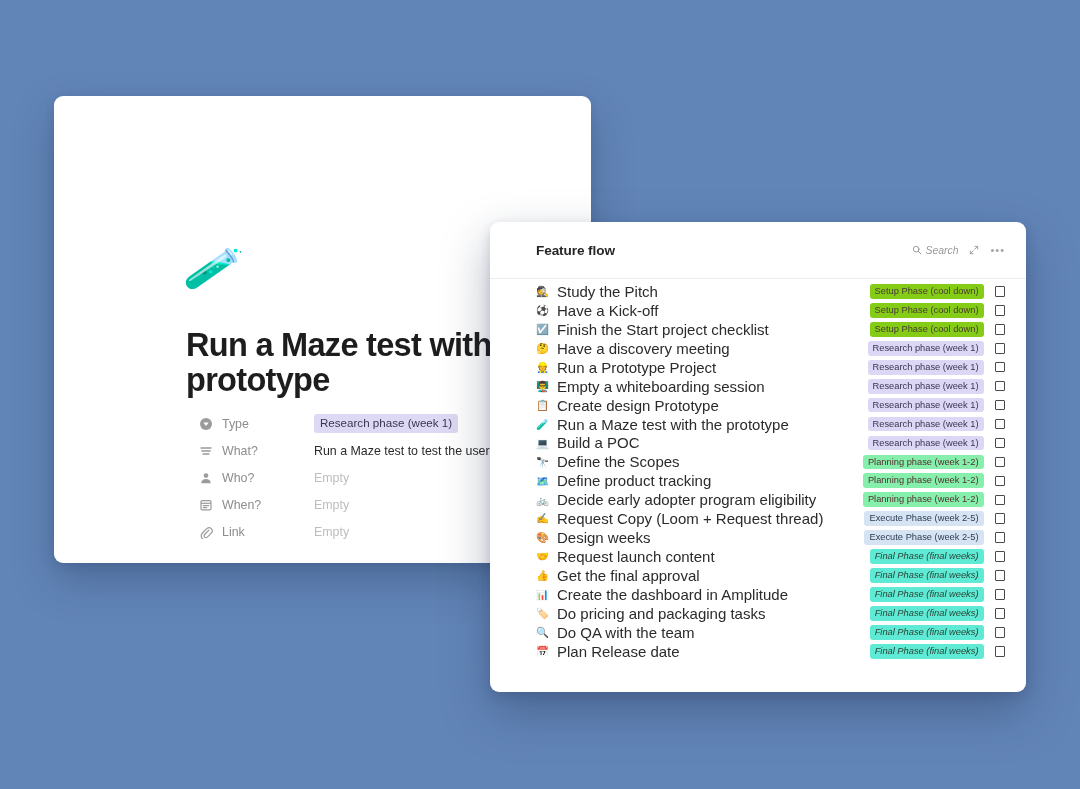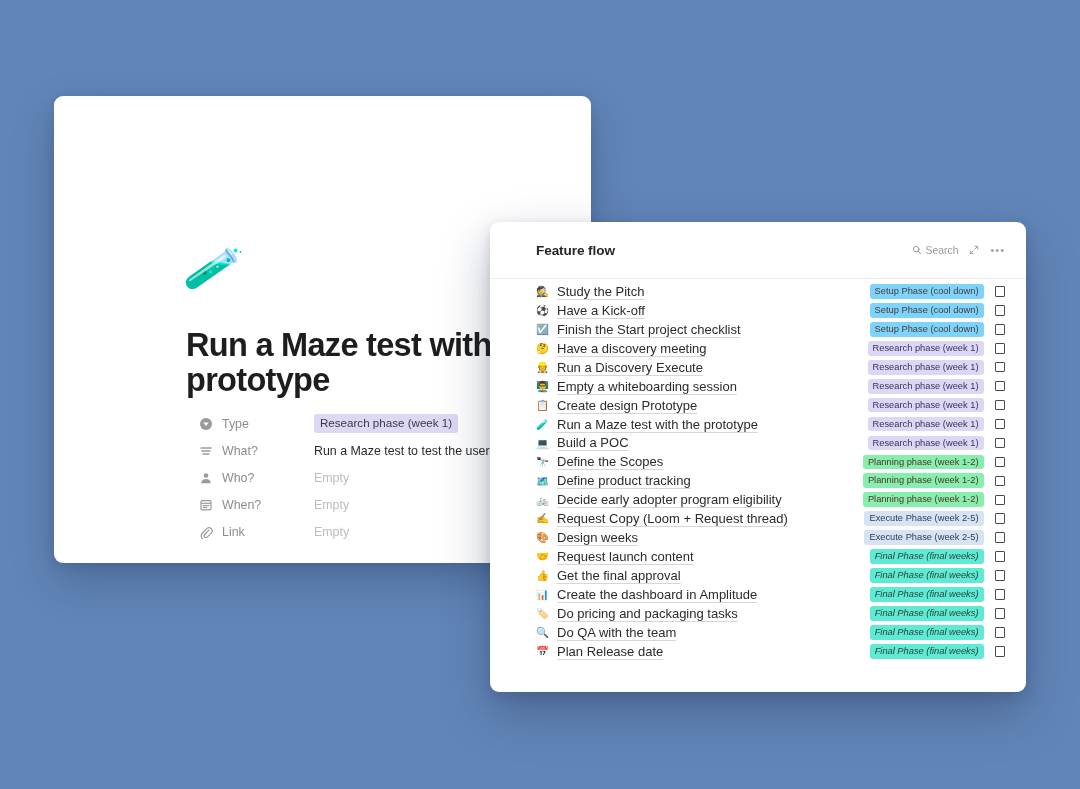--- a/index.html
+++ b/index.html
@@ -142,20 +142,21 @@
     align-items: center;
     gap: 11px;
     color: #a2a2a2;
   }
   .flow-search {
     display: flex;
     align-items: flex-start;
     gap: 4px;
     font-size: 10.4px;
     color: #9a9a9a;
+    font-style: italic;
   }
   .flow-search svg { display: block; }
   .ico-btn {
     display: flex;
     align-items: center;
     justify-content: center;
     color: #a2a2a2;
   }
   .ico-btn svg { display: block; }
   .dots { letter-spacing: 1px; font-size: 11px; color: #a2a2a2; line-height: 6px; }
@@ -181,43 +182,42 @@
   .row-emoji {
     width: 14px;
     flex: 0 0 14px;
     margin-right: 7px;
     font-size: 10.5px;
     line-height: 1;
     text-align: center;
     user-select: none;
   }
   .row-title {
-    font-size: 13px;
+    font-size: 15px;
     color: #2b2b2b;
     white-space: nowrap;
-    text-decoration: underline;
     text-decoration-color: #d6d6d4;
     text-underline-offset: 2.5px;
     text-decoration-thickness: 1px;
   }
   .row-right {
     margin-left: auto;
     display: flex;
     align-items: center;
     gap: 11px;
   }
   .row-tag {
     font-size: 9.3px;
     padding: 2px 5px 2.5px;
     border-radius: 3px;
     line-height: 1.1;
     white-space: nowrap;
     text-align: center;
   }
-  .t-setup    { background: #7dd3fc; color: #4a3b33; text-align: center; }
+  .t-setup    { background: #84cc16; color: #4a3b33; text-align: center; }
   .t-research { background: #dcd7f4; color: #3a3453; }
   .t-planning { background: #86efac; color: #53302f; }
   .t-execute  { background: #d5e3f3; color: #2c3e52; }
   .t-final    { background: #5eead4; color: #2c4436; font-style: italic; }
 
   .row-check {
     width: 10.5px;
     height: 10.5px;
     border: 1.4px solid #4a4a48;
     border-radius: 1px;
@@ -365,21 +365,21 @@
       <div class="flow-row">
         <span class="row-emoji">🤔</span>
         <span class="row-title">Have a discovery meeting</span>
         <div class="row-right">
           <span class="row-tag t-research">Research phase (week 1)</span>
           <span class="row-check"></span>
         </div>
       </div>
       <div class="flow-row">
         <span class="row-emoji">👷</span>
-        <span class="row-title">Run a Discovery Execute</span>
+        <span class="row-title">Run a Prototype Project</span>
         <div class="row-right">
           <span class="row-tag t-research">Research phase (week 1)</span>
           <span class="row-check"></span>
         </div>
       </div>
       <div class="flow-row">
         <span class="row-emoji">👨‍🏫</span>
         <span class="row-title">Empty a whiteboarding session</span>
         <div class="row-right">
           <span class="row-tag t-research">Research phase (week 1)</span>

